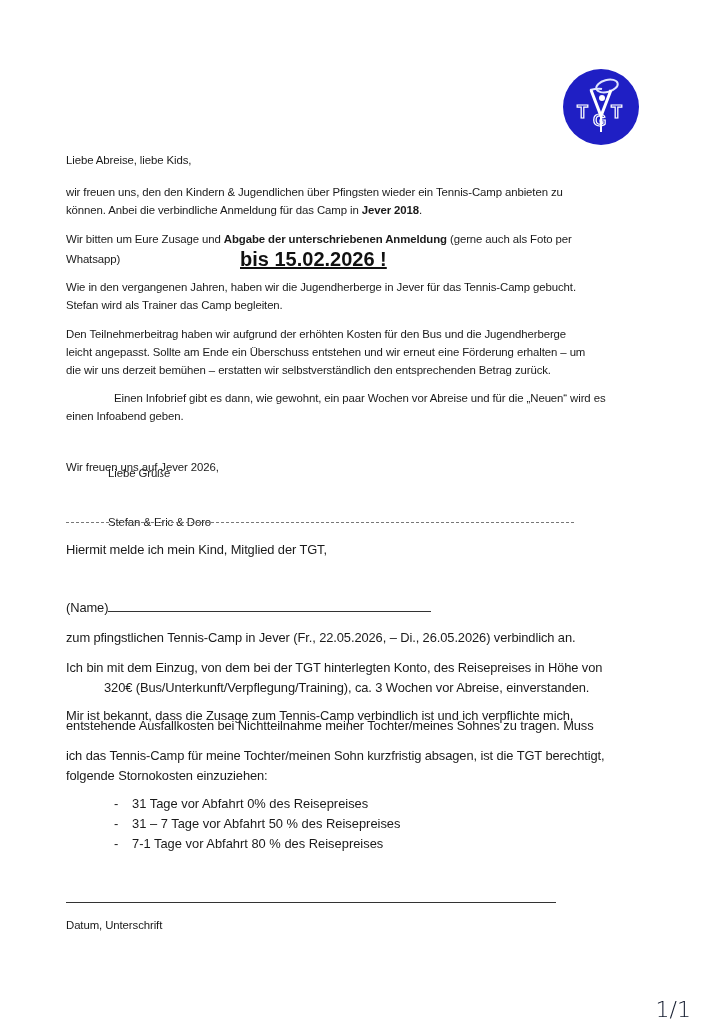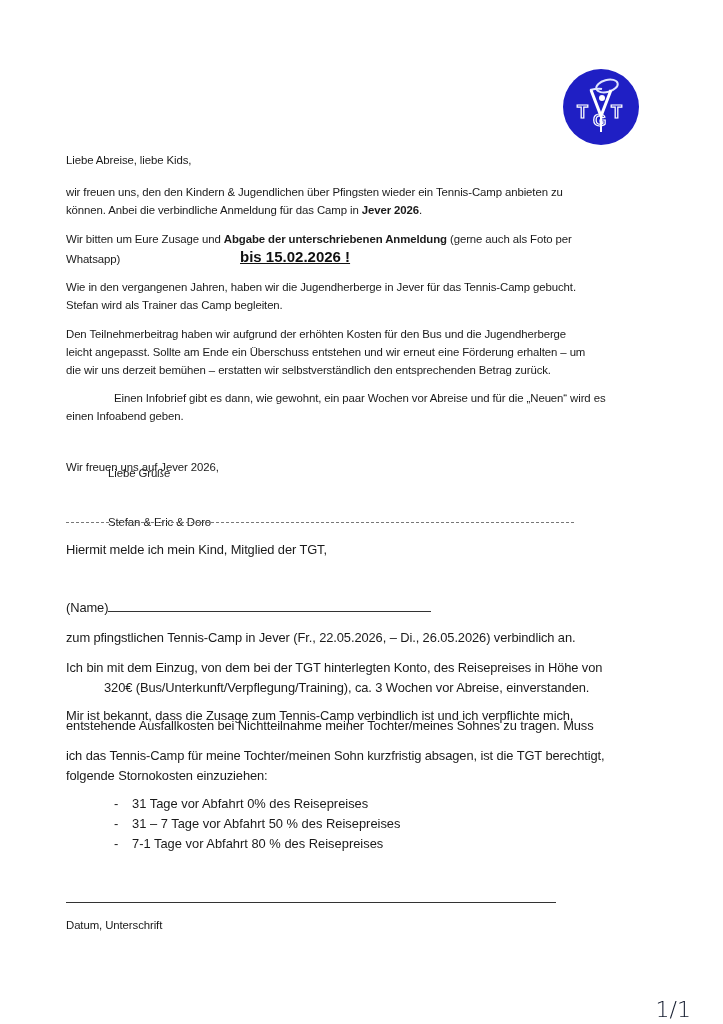--- a/index.html
+++ b/index.html
@@ -40,21 +40,21 @@
   .large {
     font-size: 12.9px;
     line-height: 20.5px;
     letter-spacing: -0.1px;
   }
   b { font-weight: bold; }
   .deadline {
     position: absolute;
     left: 240px;
     top: 248px;
-    font-size: 15px;
+    font-size: 20px;
     font-weight: bold;
     text-decoration: underline;
     color: #111;
   }
   .indent { left: 108px; }
   .dash-sep {
     position: absolute;
     left: 66px;
     top: 522px;
     width: 508px;
@@ -113,21 +113,21 @@
     <path d="M39 48 L39 64" stroke="#ffffff" stroke-width="2"></path>
 
     <text x="15" y="50" font-family="Liberation Sans, sans-serif" font-size="18" font-weight="bold" fill="none" stroke="#ffffff" stroke-width="1.2">T</text>
     <text x="31" y="58" font-family="Liberation Sans, sans-serif" font-size="17" font-weight="bold" fill="none" stroke="#ffffff" stroke-width="1.2">G</text>
     <text x="49" y="50" font-family="Liberation Sans, sans-serif" font-size="18" font-weight="bold" fill="none" stroke="#ffffff" stroke-width="1.2">T</text>
   </svg>
 
   <div class="abs small" style="top:151px;">Liebe Abreise, liebe Kids,</div>
 
   <div class="abs small" style="top:183px;">wir freuen uns, den den Kindern &amp; Jugendlichen über Pfingsten wieder ein Tennis-Camp anbieten zu</div>
-  <div class="abs small" style="top:201px;"><span>können. Anbei die verbindliche Anmeldung für das Camp in </span><b>Jever 2026</b><span>.</span></div>
+  <div class="abs small" style="top:201px;"><span>können. Anbei die verbindliche Anmeldung für das Camp in </span><b>Jever 2018</b><span>.</span></div>
 
   <div class="abs small" style="top:230px;"><span>Wir bitten um Eure Zusage und </span><b>Abgabe der unterschriebenen Anmeldung</b><span> (gerne auch als Foto per</span></div>
   <div class="abs small" style="top:250px;">Whatsapp)</div>
   <div class="deadline">bis 15.02.2026 !</div>
 
   <div class="abs small" style="top:278px;">Wie in den vergangenen Jahren, haben wir die Jugendherberge in Jever für das Tennis-Camp gebucht.</div>
   <div class="abs small" style="top:296px;">Stefan wird als Trainer das Camp begleiten.</div>
 
   <div class="abs small" style="top:325px;">Den Teilnehmerbeitrag haben wir aufgrund der erhöhten Kosten für den Bus und die Jugendherberge</div>
   <div class="abs small" style="top:343px;">leicht angepasst. Sollte am Ende ein Überschuss entstehen und wir erneut eine Förderung erhalten – um</div>

